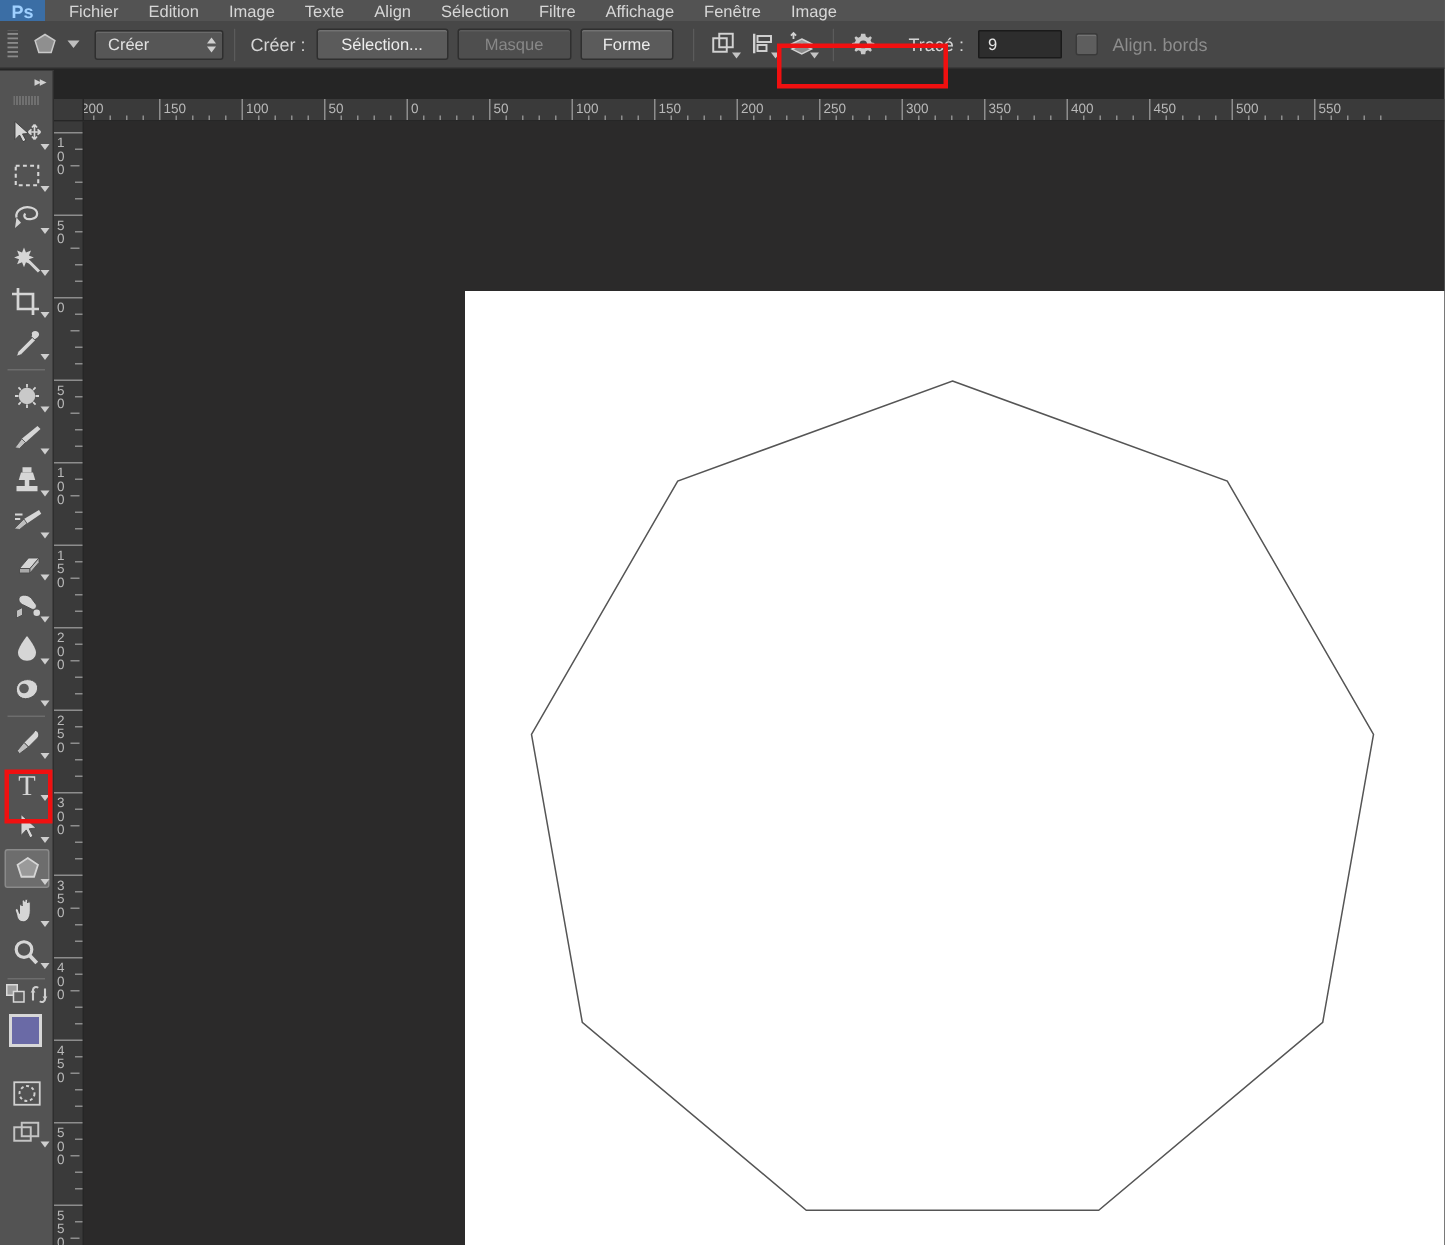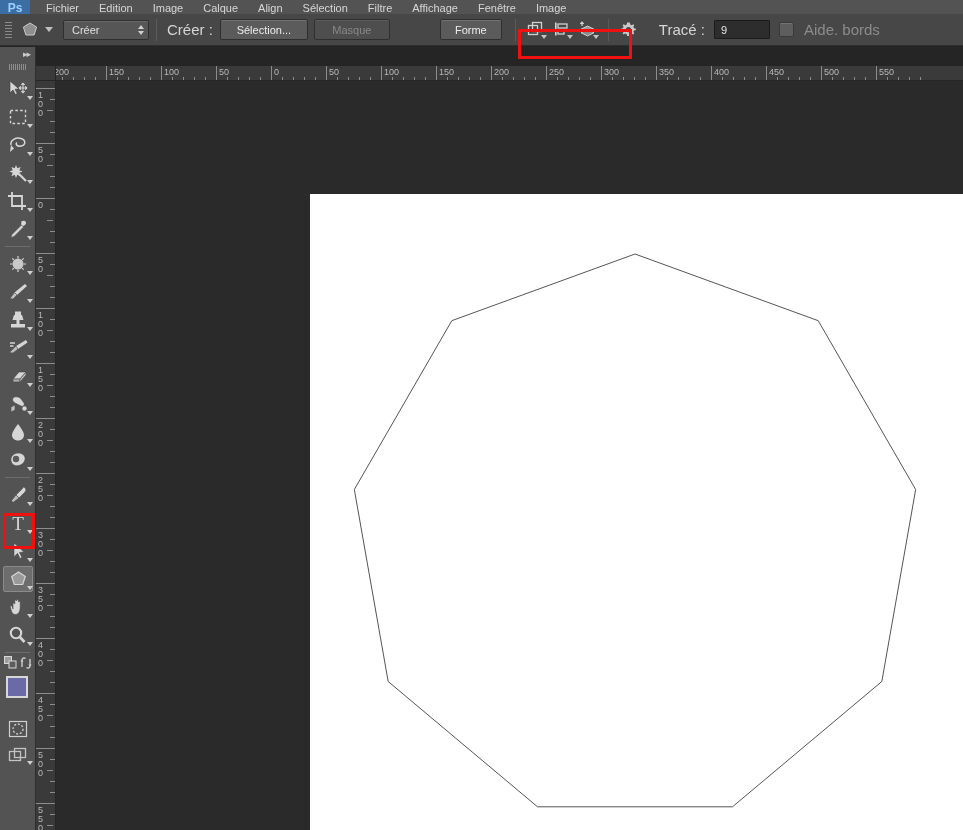--- a/index.html
+++ b/index.html
@@ -60,21 +60,21 @@
     height: 20px; min-width: 75px; background: #565656;
     border: 1px solid #2f2f2f;
     border-radius: 2px;
     display: flex; align-items: center; justify-content: space-between;
     padding: 0 4px 0 8px; color: #e0e0e0; font-size: 11px;
     box-shadow: inset 0 1px 0 #6a6a6a;
   }
   .stepper { display: flex; flex-direction: column; line-height: 0; margin-left: 6px; }
   .stepper i.up { width:0;height:0;border-left:3.5px solid transparent;border-right:3.5px solid transparent;border-bottom:4px solid #d0d0d0;margin-bottom:2px;}
   .stepper i.dn { width:0;height:0;border-left:3.5px solid transparent;border-right:3.5px solid transparent;border-top:4px solid #d0d0d0;}
-  .lbl { color: #d5d5d5; font-size: 15px; margin: 0 7px 0 3px; white-space: nowrap; }
+  .lbl { color: #d5d5d5; font-size: 12px; margin: 0 7px 0 3px; white-space: nowrap; }
   .lbl.dim { color: #8c8c8c; }
   .btn {
     height: 21px; background: #5b5b5b; border: 1px solid #2f2f2f; border-radius: 2px;
     color: #ececec; font-size: 11px; padding: 0 12px;
     display: flex; align-items: center; justify-content: center;
     margin-right: 6px; box-shadow: inset 0 1px 0 #727272;
     font-family: "Liberation Sans", sans-serif;
   }
   .btn.disabled { color: #888; background: #4e4e4e; box-shadow: inset 0 1px 0 #5c5c5c; }
   .icon-btn {
@@ -186,21 +186,21 @@
 
 <div id="app">
 
   <div class="menubar">
     <div class="ps-logo">
       <span>Ps</span>
     </div>
     <div class="mi">Fichier</div>
     <div class="mi">Edition</div>
     <div class="mi">Image</div>
-    <div class="mi">Calque</div>
+    <div class="mi">Texte</div>
     <div class="mi">Align</div>
     <div class="mi">Sélection</div>
     <div class="mi">Filtre</div>
     <div class="mi">Affichage</div>
     <div class="mi">Fenêtre</div>
     <div class="mi">Image</div>
   </div>
 
   <div class="optionsbar">
     <div class="grip"></div>
@@ -219,21 +219,21 @@
           <i class="dn"></i>
         </span>
     </div>
 
     <div class="sep"></div>
 
     <div class="lbl">Créer :</div>
 
     <div class="btn" style="min-width:88px;">Sélection...</div>
     <div class="btn disabled" style="min-width:76px;">Masque</div>
-    <div class="btn" style="min-width:62px;margin-left:44px;">Forme</div>
+    <div class="btn" style="min-width:62px;">Forme</div>
 
     <div class="sep"></div>
 
     <div class="icon-btn">
       <svg width="17" height="17" viewBox="0 0 17 17">
         <rect x="1.5" y="4.5" width="9" height="9" fill="none" stroke="#d2d2d2" stroke-width="1.3"></rect>
         <rect x="5.5" y="1.5" width="9" height="9" fill="none" stroke="#d2d2d2" stroke-width="1.3"></rect>
       </svg>
       <span class="tri"></span>
     </div>
@@ -261,21 +261,21 @@
         <path d="M8.5 1.2 L10 1.2 L10.4 3.2 L12 4 L13.7 3 L14.8 4.1 L13.8 5.8 L14.6 7.4 L16.6 7.8 L16.6 9.3 L14.6 9.7 L13.8 11.3 L14.8 13 L13.7 14.1 L12 13.1 L10.4 13.9 L10 15.9 L8.5 15.9 L7 15.9 L6.6 13.9 L5 13.1 L3.3 14.1 L2.2 13 L3.2 11.3 L2.4 9.7 L0.4 9.3 L0.4 7.8 L2.4 7.4 L3.2 5.8 L2.2 4.1 L3.3 3 L5 4 L6.6 3.2 L7 1.2 Z" fill="#c8c8c8" transform="scale(0.92) translate(0.7,0.5)"></path>
         <circle cx="8.5" cy="8.6" r="2.6" fill="#474747"></circle>
       </svg>
     </div>
 
     <div style="display:flex;align-items:center;margin-left:14px;">
       <div class="lbl" style="margin-right:9px;">Tracé :</div>
       <div class="num-field">9</div>
       <div class="chk"></div>
     </div>
-    <div class="lbl dim" style="margin-left:10px;">Aide. bords</div>
+    <div class="lbl dim" style="margin-left:10px;">Align. bords</div>
 
     <div class="redbox" style="left: 518px; top: 15px; width: 114px; height: 30px; border-color: rgb(240, 16, 16);"></div>
   </div>
 
 
   <div class="toolbar">
     <div class="tb-top">
       <span class="tb-expand">▸▸</span>
     </div>
     <div class="tb-grip"></div>

